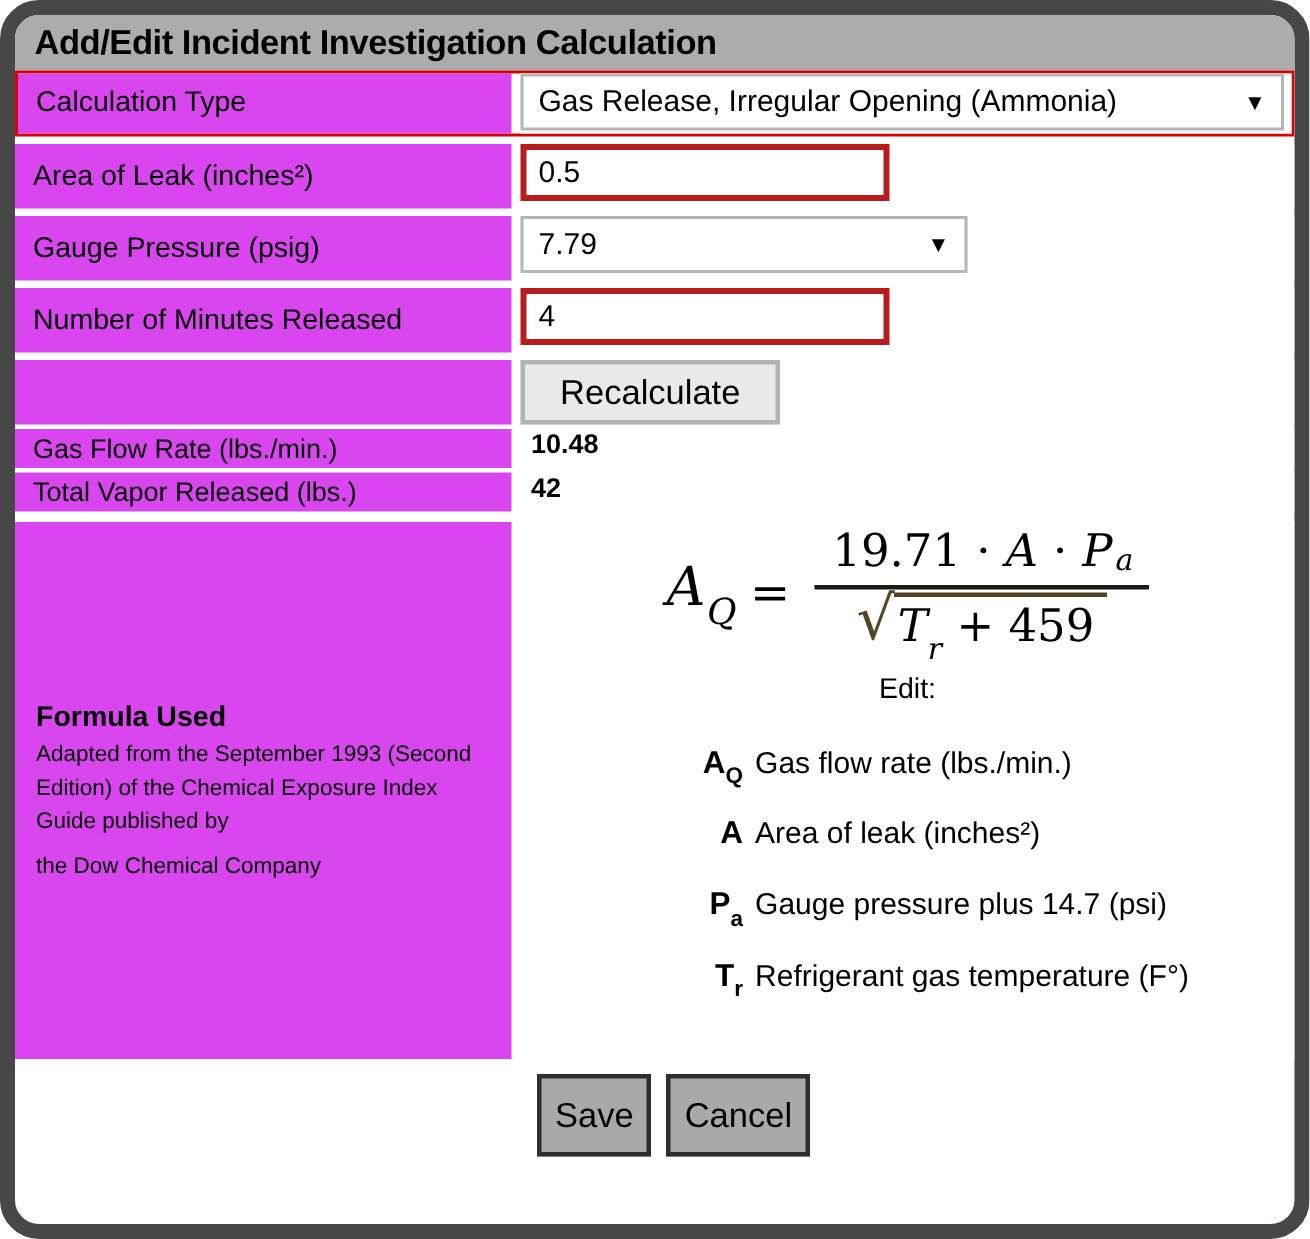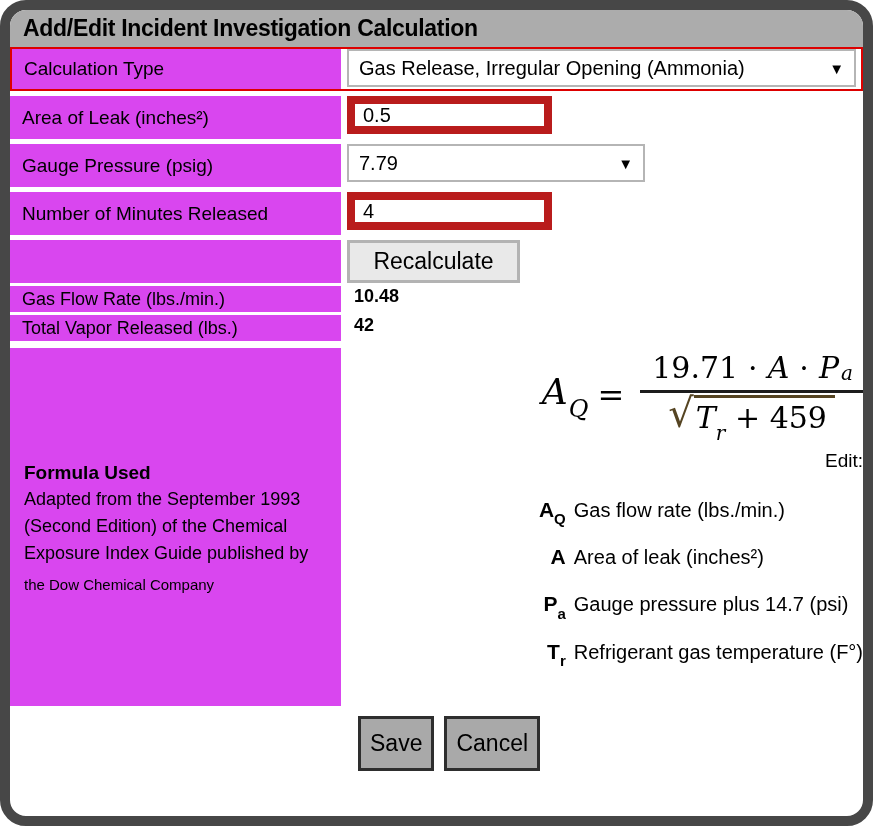--- a/index.html
+++ b/index.html
@@ -30,34 +30,34 @@
   .select{
     background:#fff;border:2px solid #b5b5b5;height:38px;box-sizing:border-box;
     display:flex;align-items:center;font-size:20px;padding:0 10px;cursor:default;
   }
   .select .sel-text{flex:1;white-space:nowrap;}
   .select .arrow{font-size:15px;margin-left:8px;}
   .select-full{width:509px;}
   .select-mid{width:298px;}
   
   .textbox{
-    width:205px;height:38px;box-sizing:border-box;border:8px solid #b91c1c;
+    width:246px;height:38px;box-sizing:border-box;border:4px solid #b91c1c;
     font-size:20px;font-family:"Liberation Sans",sans-serif;padding:0 8px;background:#fff;color:#000;
   }
   .recalc-btn{
     width:173px;height:43px;background:#e9e9e9;border:3px solid #b3b3b3;
     font-size:23px;font-family:"Liberation Sans",sans-serif;color:#000;cursor:pointer;
   }
   
   .row-formula{height:358px;margin-top:7px;}
   .formula-label{flex-direction:column;align-items:flex-start;justify-content:center;padding:4px 14px;}
   .fl-title{font-size:19px;font-weight:bold;margin-bottom:2px;}
-  .fl-desc{font-size:18px;line-height:1.5;}
+  .fl-desc{font-size:15px;line-height:1.5;}
   .fl-desc2{font-size:15px;margin-top:9px;}
-  .formula-area{flex-direction:column;align-items:flex-end;justify-content:flex-start;padding-top:2px;}
+  .formula-area{flex-direction:column;align-items:center;justify-content:flex-start;padding-top:2px;}
   .equation{display:flex;align-items:center;font-family:"DejaVu Serif",serif;}
   .eq-lhs{font-size:36px;font-style:italic;}
   .eq-lhs sub{font-size:24px;font-style:italic;position:relative;top:4px;left:1px;}
   .eq-equals{font-size:32px;margin:0 16px 0 10px;}
   .fraction{display:inline-block;text-align:center;}
   .numerator{
     font-size:30px;border-bottom:3px solid #1c1c1c;padding:0 12px 5px 12px;
     display:flex;align-items:center;justify-content:center;
   }
   .numerator em{font-style:italic;}

